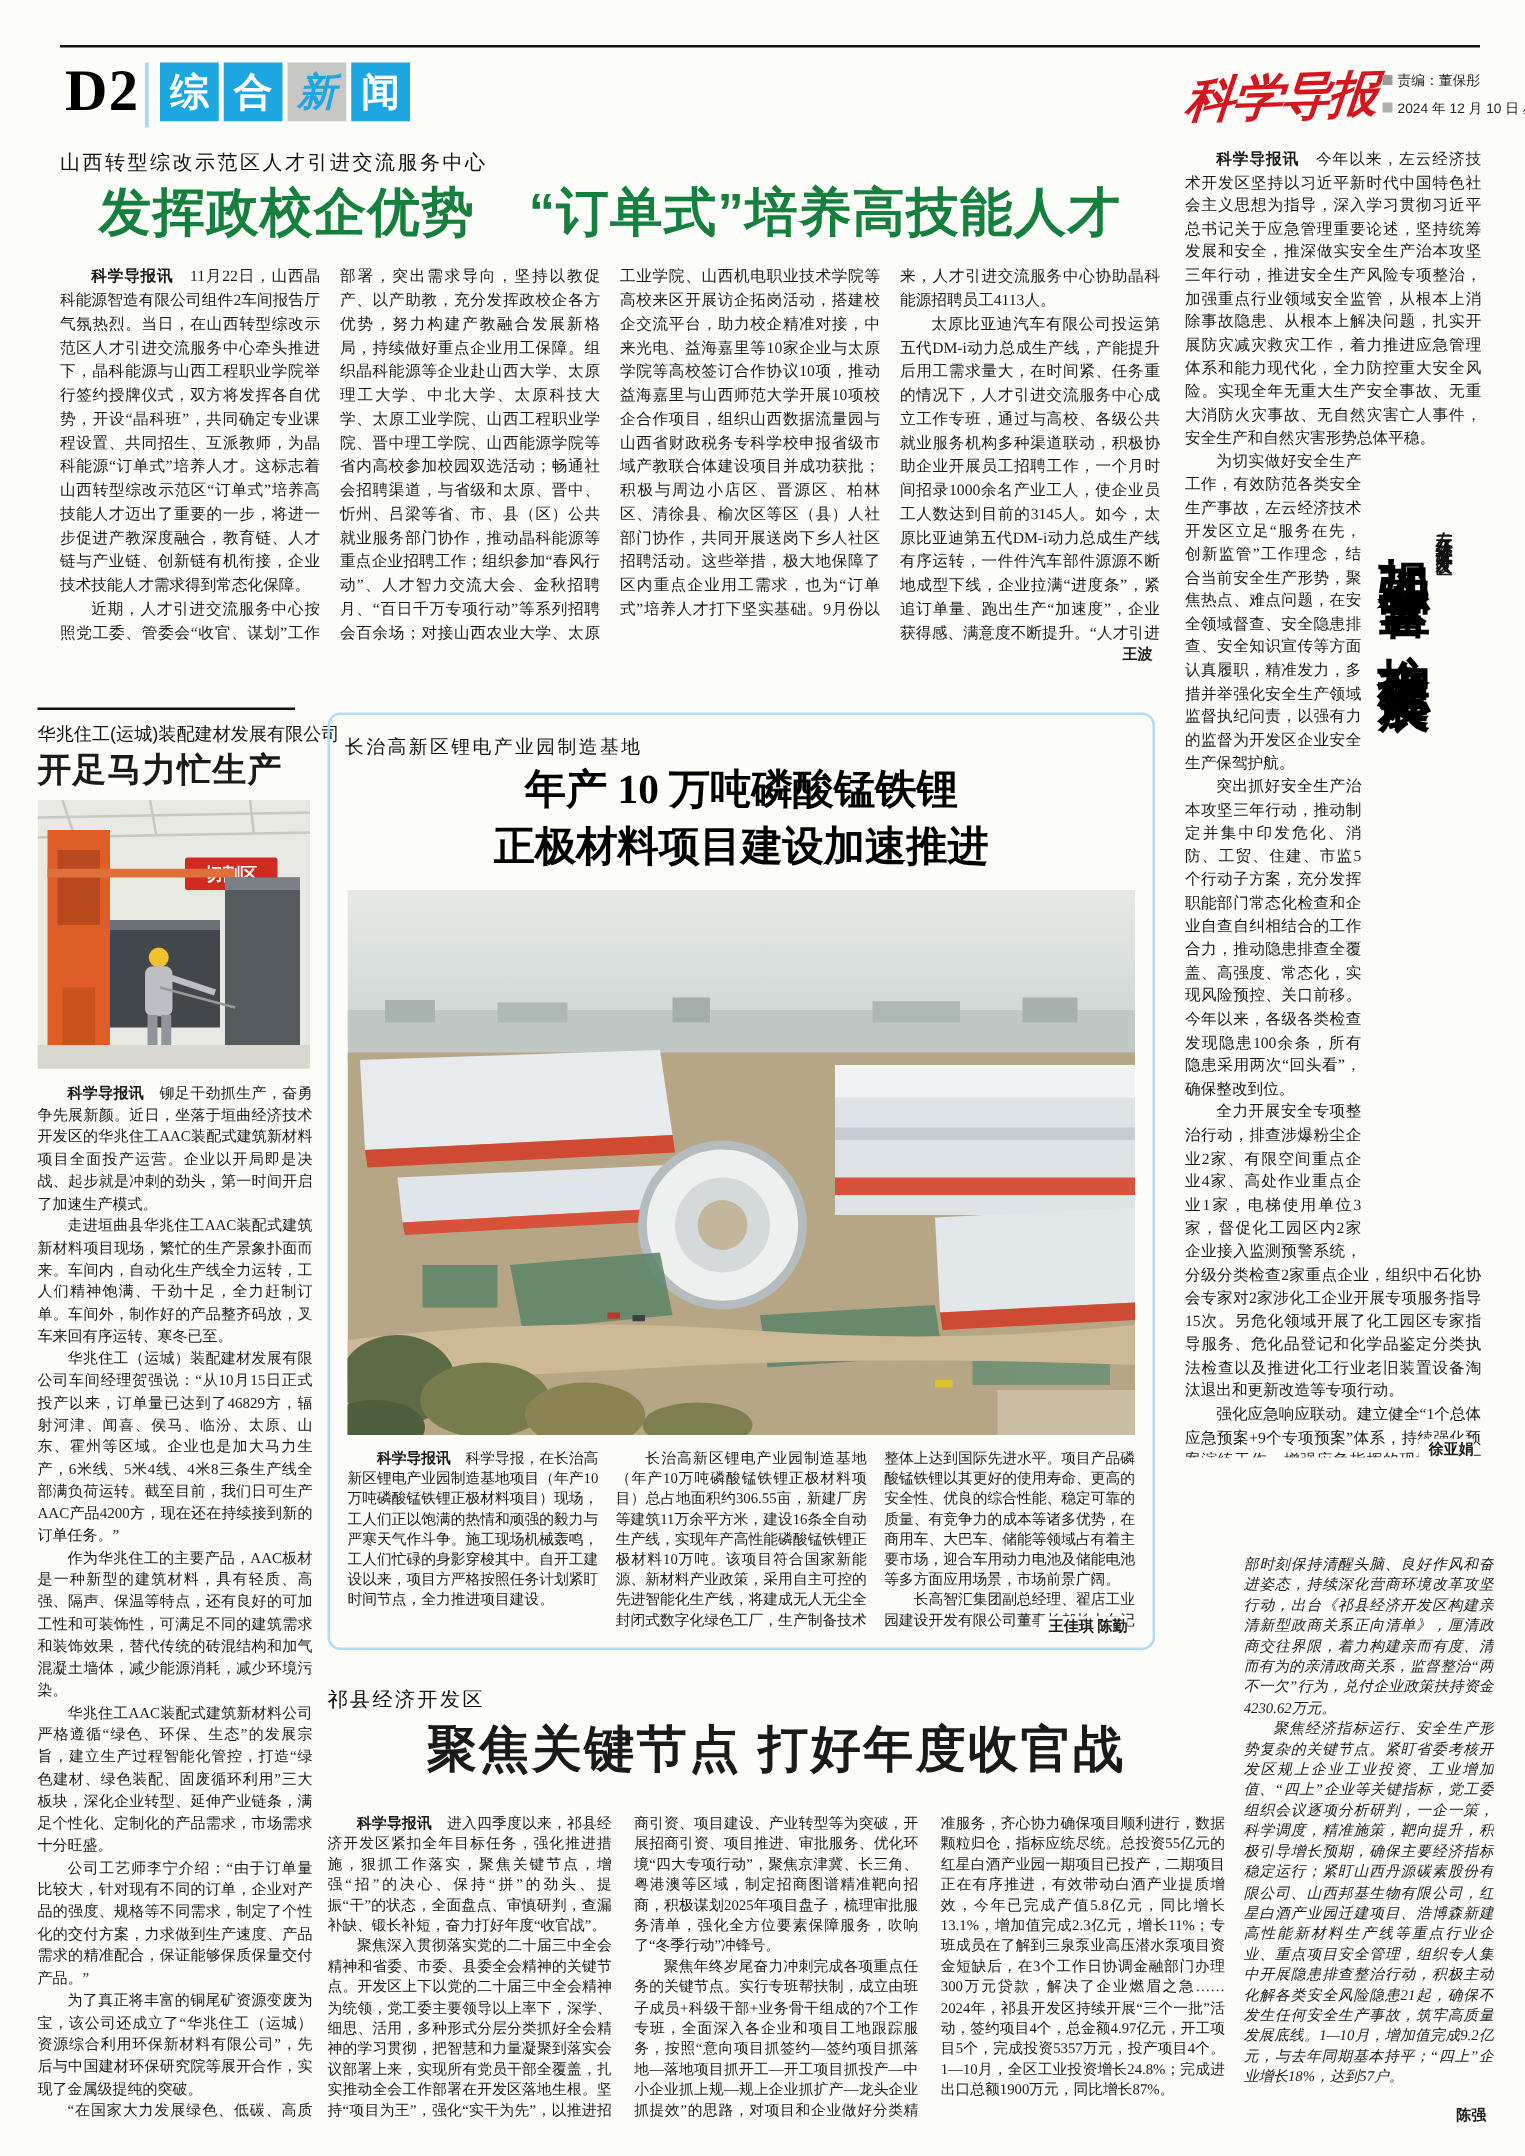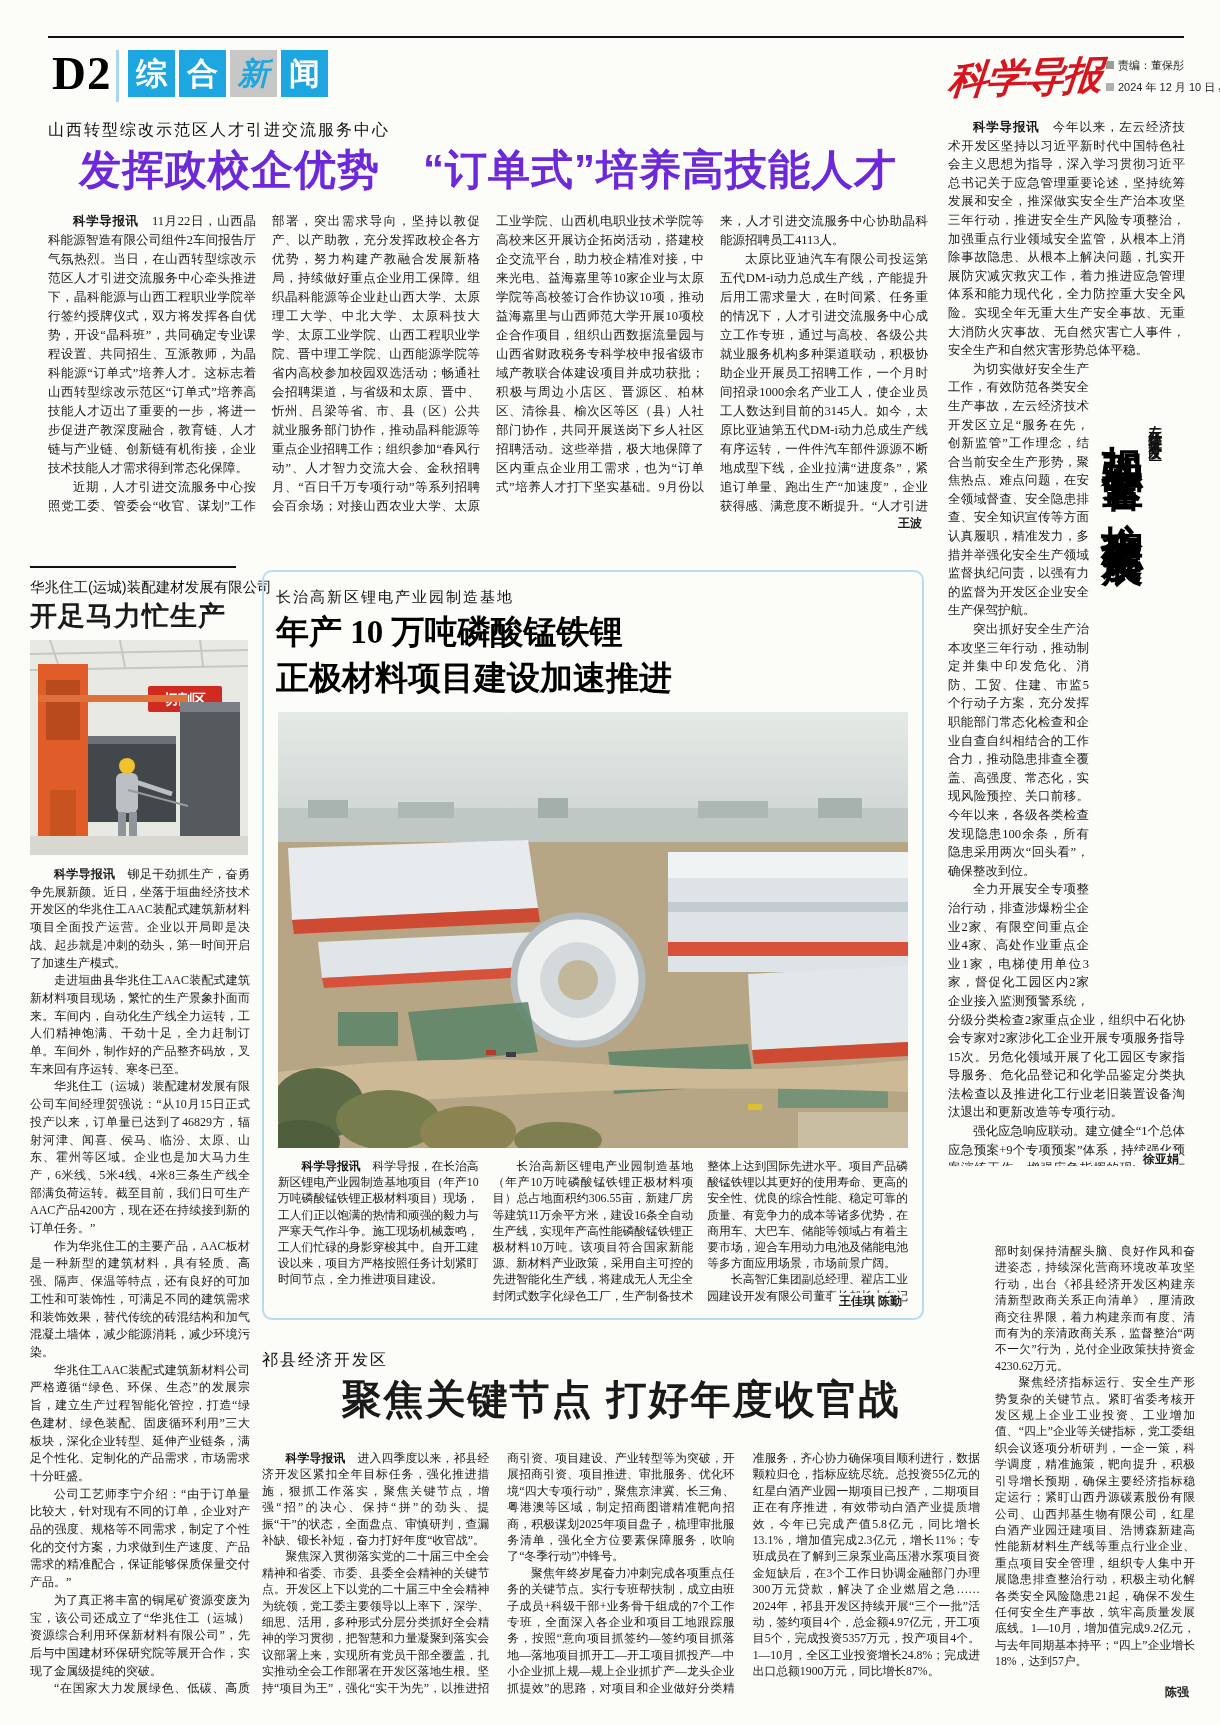--- a/index.html
+++ b/index.html
@@ -32,21 +32,21 @@
   .kicker { font-size:16px; letter-spacing:2px; color:#111;
     font-family:"Liberation Sans",sans-serif; }
   .art-body p { text-indent:2em; text-align:justify; }
   .lead-b { font-weight:bold; }
   .byline { position:absolute; right:6px; bottom:0; font-weight:bold; font-size:12px;
     background:#fcfcf9; padding-left:8px; }
   
   #a1-kicker { left:48px; top:120px; width:880px; }
   #a1-headline { left:48px; top:142px; width:880px; text-align:center;
     font-family:"Liberation Sans","DejaVu Sans",sans-serif; font-weight:bold; font-size:42px;
-    letter-spacing:1px; color:#6d28d9; white-space:nowrap; }
+    letter-spacing:1px; color:#15803d; white-space:nowrap; }
   #a1-body { left:48px; top:212px; width:880px; height:318px;
     column-count:4; column-gap:16px; column-fill:auto;
     font-size:12.5px; line-height:19px; overflow:hidden; }
   
   #zy-wrap { left:948px; top:118px; width:237px; height:1048px; overflow:hidden;
     font-size:12.5px; line-height:18.6px; }
   #zy-wrap p { text-indent:2em; text-align:justify; }
   #zy-vblock { float:right; width:86px; height:578px; margin:52px 0 10px 10px;
     display:flex; flex-direction:row; align-items:flex-start; }
   #zy-vmain { writing-mode:vertical-rl; font-family:"Liberation Serif",serif; font-weight:bold;
@@ -59,38 +59,38 @@
     letter-spacing:0; font-family:"Liberation Sans",sans-serif; color:#111; white-space:nowrap; }
   #hz-headline { left:30px; top:598px; width:218px;
     font-family:"Liberation Sans",sans-serif; font-weight:bold; font-size:27px; letter-spacing:1px; }
   #hz-photo { left:30px; top:640px; width:218px; height:215px; }
   #hz-body { left:30px; top:866px; width:220px; height:832px; overflow:hidden;
     font-size:12px; line-height:17.7px; }
   
   #ld-frame { left:262px; top:570px; width:662px; height:750px;
     border:2px solid #b6dcf3; border-radius:10px; }
   #ld-kicker { left:276px; top:588px; width:634px; font-size:15px; }
-  #ld-headline { left:276px; top:610px; width:634px; text-align:left;
+  #ld-headline { left:276px; top:610px; width:634px; text-align:center;
     font-family:"Liberation Serif",serif; font-weight:bold; font-size:33px; line-height:1.38;
     color:#000; }
   #ld-photo { left:278px; top:712px; width:630px; height:436px; }
   #ld-body { left:278px; top:1158px; width:630px; height:150px;
     column-count:3; column-gap:14px; column-fill:auto;
     font-size:11.8px; line-height:16.2px; overflow:hidden; }
   
   #qx-kicker { left:262px; top:1350px; width:718px; }
   #qx-headline { left:262px; top:1372px; width:718px; text-align:center;
     font-family:Liberation Sans, sans-serif; font-weight:bold; font-size:40px;
     letter-spacing:2px; white-space:nowrap; }
   #qx-body { left:262px; top:1450px; width:718px; height:250px;
     column-count:3; column-gap:18px; column-fill:auto;
     font-size:11.8px; line-height:16.4px; overflow:hidden; }
   #qx-col4 { left:995px; top:1243px; width:200px; height:457px; overflow:hidden;
     font-size:11.8px; line-height:16.4px; }
-  #qx-col4 p { text-indent:2em; text-align:justify; }
+  #qx-col4 p { text-indent:2em; text-align:justify;font-style:italic; }
   #qx-col4 p:first-child { text-indent:0; }
 </style>
 </head>
 <body>
 
 <div id="page">
 
   <div class="abs" id="top-rule"></div>
   <div class="abs" id="edition">D2</div>
   <div class="abs" id="hdr-divider"></div>

